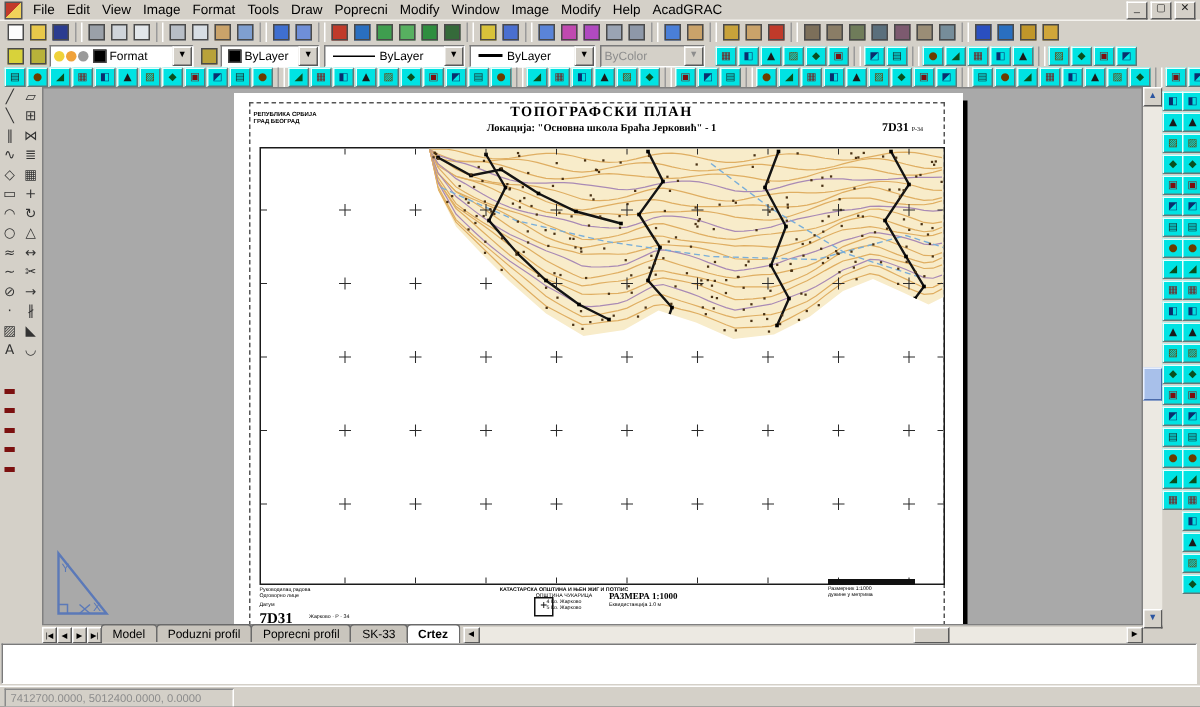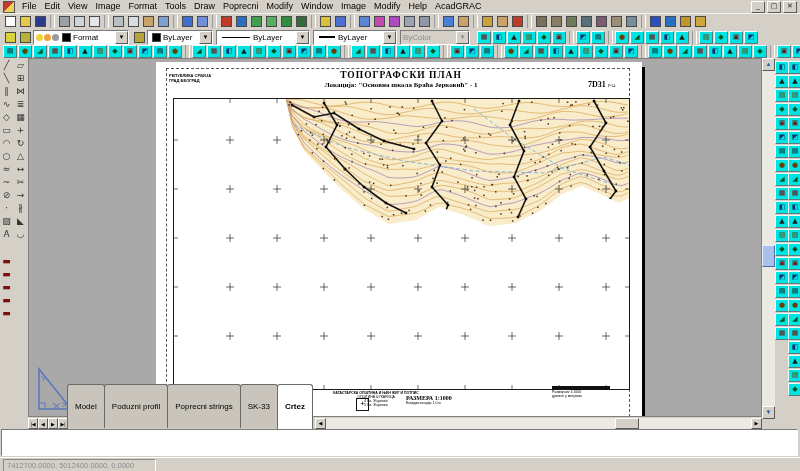--- a/index.html
+++ b/index.html
@@ -74,21 +74,21 @@
   .sbtn{position:absolute;left:0;width:13px;height:13px;background:#d4d0c8;border:1px solid;
         border-color:#fff #5a5a5a #5a5a5a #fff;box-sizing:border-box;font-size:6px;line-height:10px;
         text-align:center;color:#2c55a0;}
   #vthumb{position:absolute;left:0;top:187px;width:13px;height:22px;background:#a8c0ea;border:1px solid;
           border-color:#e8f0ff #4a6aaa #4a6aaa #e8f0ff;box-sizing:border-box;}
   
   #tabrow{position:absolute;left:28px;top:417px;width:734px;height:12px;display:flex;align-items:flex-end;
           background:#d4d0c8;}
   .navbtn{width:10px;height:11px;background:#d4d0c8;border:1px solid;border-color:#fff #5a5a5a #5a5a5a #fff;
           font-size:5px;line-height:10px;text-align:center;flex:none;box-sizing:border-box;}
-  .tab{height:11px;line-height:11px;padding:16px 7px;font-size:8px;background:#c9c5bd;border:1px solid #6a6a6a;
+  .tab{height:11px;line-height:11px;padding:0 7px;font-size:8px;background:#c9c5bd;border:1px solid #6a6a6a;
        border-bottom:none;border-radius:3px 3px 0 0;margin-left:-1px;flex:none;white-space:nowrap;}
   .tab.active{background:#fff;font-weight:bold;height:12px;}
   #hscroll{flex:1;height:11px;position:relative;background:#ece9e2;margin-left:2px;}
   #hthumb{position:absolute;left:300px;top:0;width:24px;height:11px;background:#d4d0c8;border:1px solid;
           border-color:#fff #5a5a5a #5a5a5a #fff;box-sizing:border-box;}
   .hbtn{position:absolute;top:0;width:11px;height:11px;background:#d4d0c8;border:1px solid;
         border-color:#fff #5a5a5a #5a5a5a #fff;box-sizing:border-box;font-size:5px;line-height:9px;text-align:center;}
   
   #cmd{position:absolute;left:0;top:429px;width:800px;height:28px;background:#d4d0c8;}
   #cmdinner{position:absolute;left:1px;top:0;width:797px;height:27px;background:#fff;border:1px solid;
@@ -854,21 +854,21 @@
   <div id="tabrow">
     <span id="tabnav" style="display:flex">
         <div class="navbtn">|◀</div>
         <div class="navbtn">◀</div>
         <div class="navbtn">▶</div>
         <div class="navbtn">▶|</div>
       </span>
     <span id="tabs" style="display:flex">
         <div class="tab">Model</div>
         <div class="tab">Poduzni profil</div>
-        <div class="tab">Poprecni strings</div>
+        <div class="tab">Poprecni profil</div>
         <div class="tab">SK-33</div>
         <div class="tab active">Crtez</div>
       </span>
     <div id="hscroll">
       <div class="hbtn" style="left:0">◀</div>
       <div id="hthumb"></div>
       <div class="hbtn" style="right:0">▶</div>
     </div>
   </div>
 

